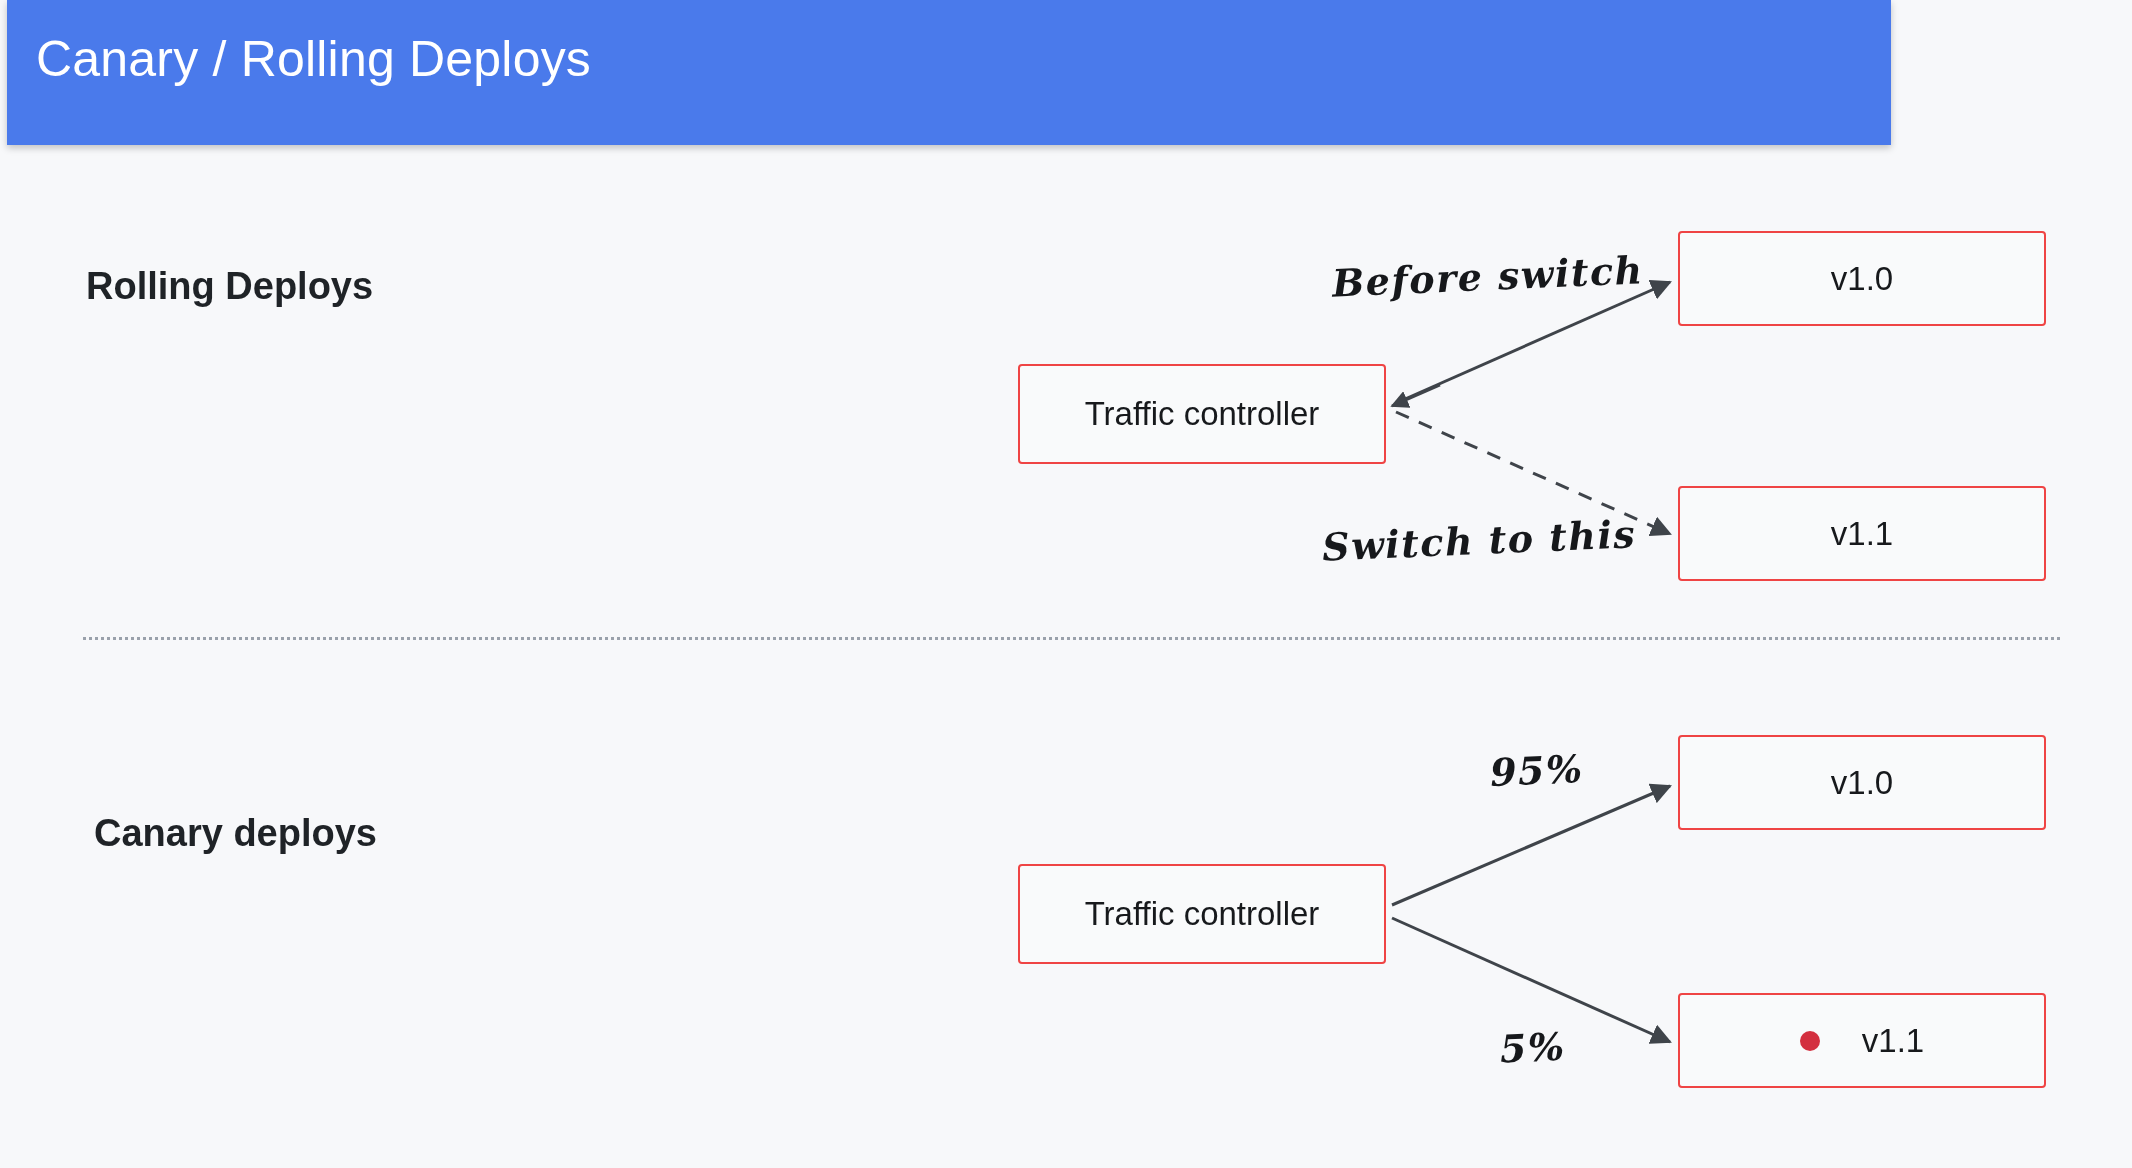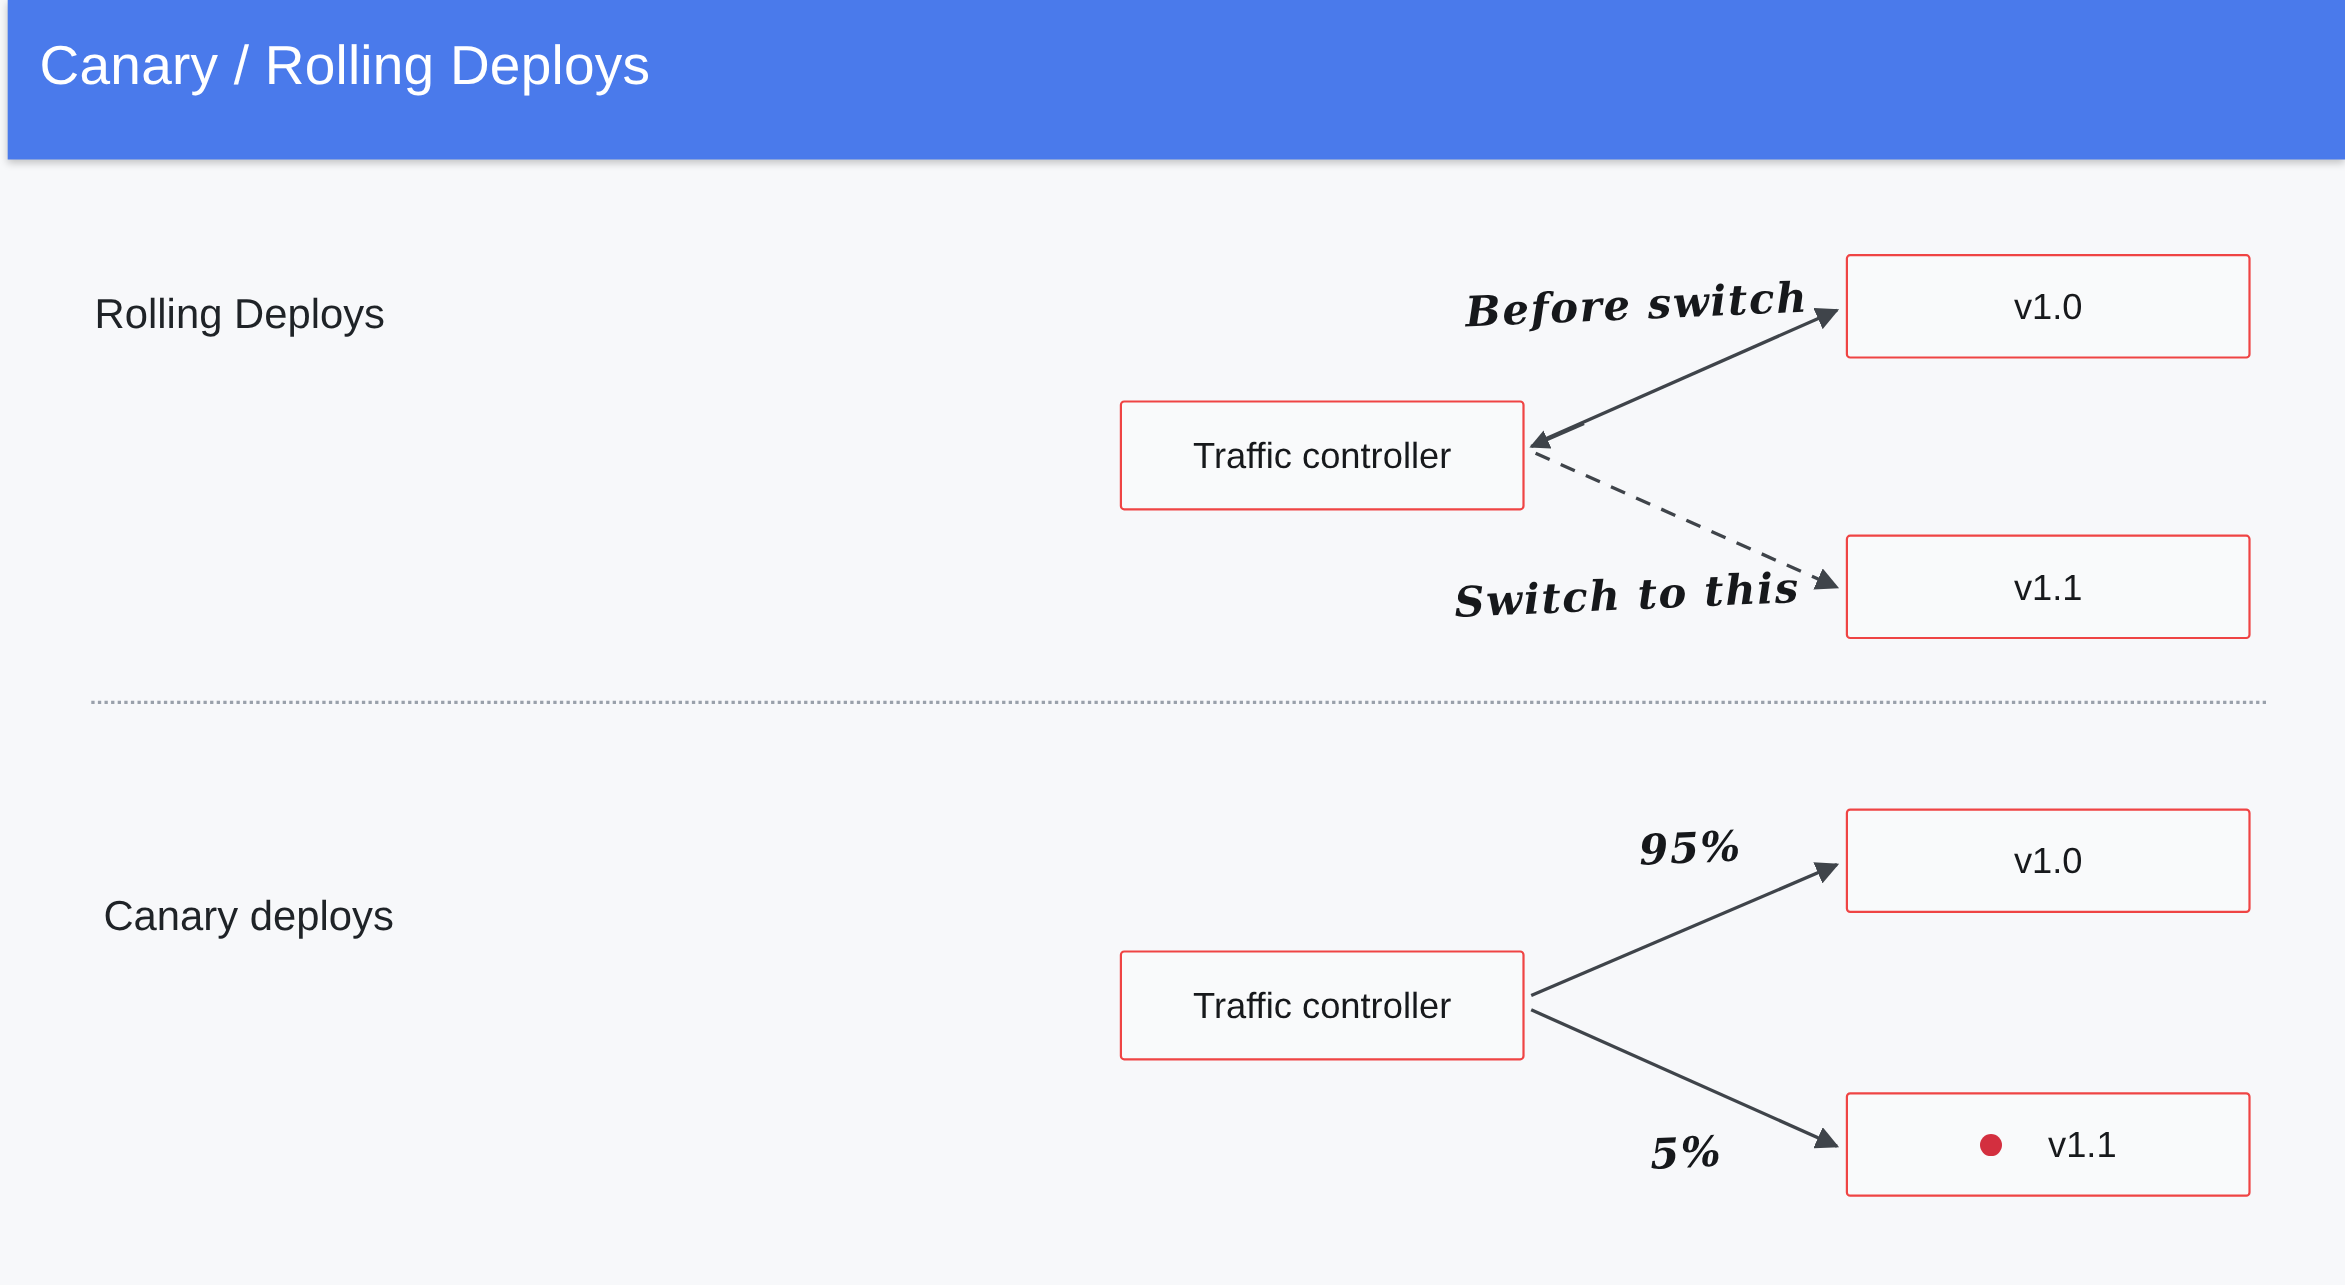--- a/index.html
+++ b/index.html
@@ -16,21 +16,21 @@
     overflow: hidden;
     font-family: "Liberation Sans", sans-serif;
     -webkit-font-smoothing: antialiased;
   }
 
   
   #header-bar {
     position: absolute;
     left: 7px;
     top: 0;
-    width: 2125px;
+    width: 1884px;
     height: 145px;
     background: #4a7aeb;
     box-shadow: 0 3px 7px rgba(0,0,0,0.22);
     z-index: 5;
   }
   #header-title {
     position: absolute;
     left: 29px;
     top: 30px;
     font-size: 50px;
@@ -48,21 +48,21 @@
     width: 2132px;
     height: 1168px;
     z-index: 1;
     pointer-events: none;
   }
 
   
   .section-label {
     position: absolute;
     font-size: 38px;
-    font-weight: 400;
+    font-weight: 700;
     color: #1f2327;
     white-space: nowrap;
     z-index: 3;
   }
   #label-rolling { left: 86px; top: 265px; }
   #label-canary  { left: 94px; top: 812px; }
 
   
   .node {
     position: absolute;

